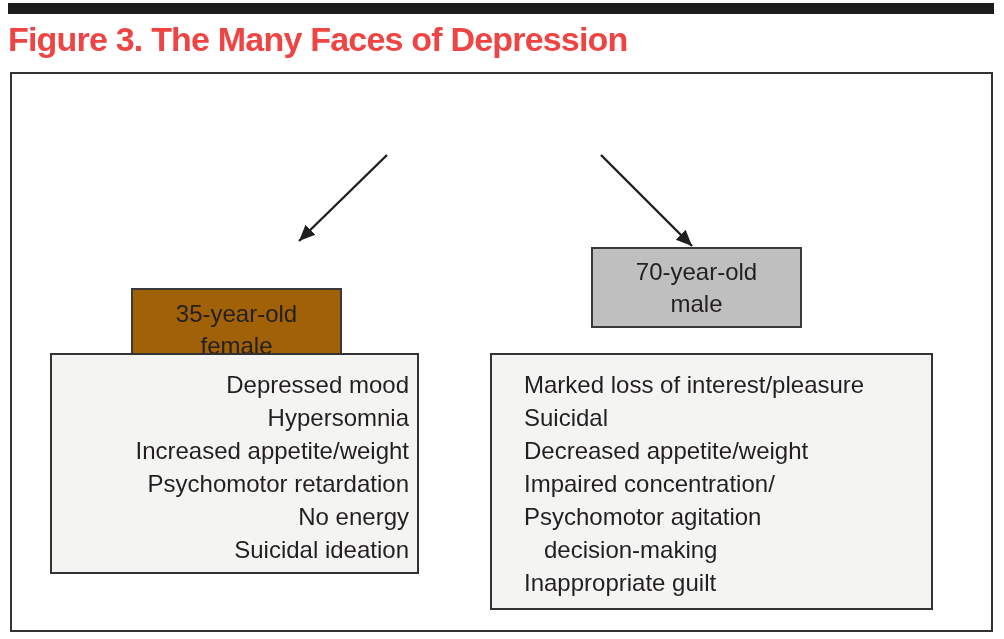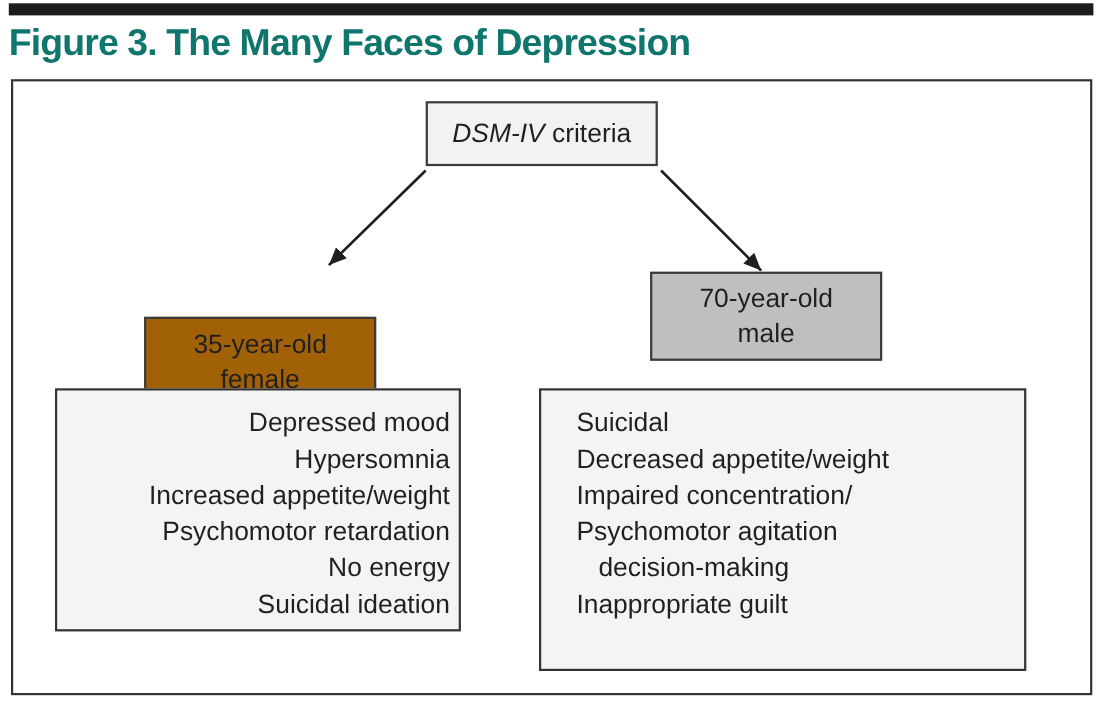--- a/index.html
+++ b/index.html
@@ -25,21 +25,21 @@
     background: #1c1c1c;
   }
   .title {
     position: absolute;
     left: 8px;
     top: 20px;
     margin: 0;
     font-size: 34px;
     font-weight: bold;
     letter-spacing: -0.8px;
-    color: #0f766e;
+    color: #ef4444;
     white-space: nowrap;
   }
   .frame {
     position: absolute;
     left: 10px;
     top: 72px;
     width: 979px;
     height: 556px;
     border: 2px solid #333333;
     background: #ffffff;
@@ -129,24 +129,20 @@
     <svg class="arrows" viewBox="0 0 979 556" xmlns="http://www.w3.org/2000/svg" aria-hidden="true">
       <defs>
         <marker id="ah" markerUnits="userSpaceOnUse" markerWidth="20" markerHeight="16" refX="16" refY="8" orient="auto">
           <polygon points="0,1 16,8 0,15" fill="#1f1f1f"></polygon>
         </marker>
       </defs>
       <line x1="375" y1="81" x2="287" y2="167" stroke="#1f1f1f" stroke-width="2.4" marker-end="url(#ah)"></line>
       <line x1="589" y1="81" x2="680" y2="172" stroke="#1f1f1f" stroke-width="2.4" marker-end="url(#ah)"></line>
     </svg>
 
-    <div class="node dsm-box">
-      <em>DSM-IV</em>
-        <span> criteria</span>
-    </div>
 
     <div class="node patient-left">
       <span class="patient-line">35-year-old</span>
       <span class="patient-line">female</span>
     </div>
 
     <div class="node patient-right">
       <span class="patient-line">70-year-old</span>
       <span class="patient-line">male</span>
     </div>
@@ -154,20 +150,21 @@
     <div class="symptom-box symptoms-left">
         <div class="symptom-line">Depressed mood</div>
         <div class="symptom-line">Hypersomnia</div>
         <div class="symptom-line">Increased appetite/weight</div>
         <div class="symptom-line">Psychomotor retardation</div>
         <div class="symptom-line">No energy</div>
         <div class="symptom-line">Suicidal ideation</div>
       </div>
 
     <div class="symptom-box symptoms-right">
+        <div class="symptom-line">Marked loss of interest/pleasure</div>
         <div class="symptom-line">Suicidal</div>
         <div class="symptom-line">Decreased appetite/weight</div>
         <div class="symptom-line">Impaired concentration/</div>
         <div class="symptom-line">Psychomotor agitation</div>
         <div class="symptom-line">   decision-making</div>
         <div class="symptom-line">Inappropriate guilt</div>
       </div>
 
   </div>
 </div>

